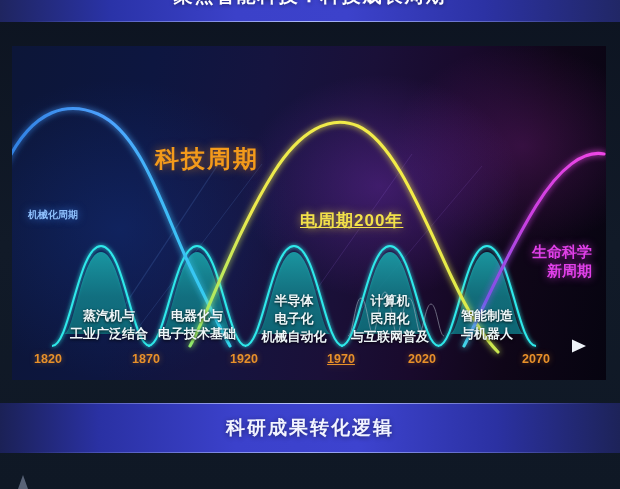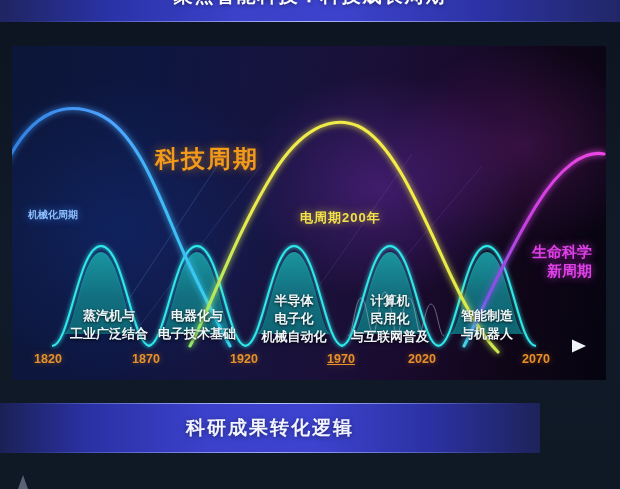--- a/index.html
+++ b/index.html
@@ -57,21 +57,21 @@
     letter-spacing: 2px;
     text-shadow: 0 1px 4px rgba(0,0,0,.45);
     transform: translateY(-1px);
   }
 
   
   .banner-bottom {
     position: absolute;
     left: 0;
     top: 403px;
-    width: 540px;
+    width: 620px;
     height: 50px;
     background:
       linear-gradient(90deg,
         #1b2156 0%,
         #2a31a3 16%,
         #3b41cb 38%,
         #3d43cf 58%,
         #2b31a2 80%,
         #1d2359 100%);
     display: flex;
@@ -148,24 +148,25 @@
     left: 143px;
     top: 98px;
     font-size: 24px;
     color: #f39a1b;
     letter-spacing: 2px;
     text-shadow: 0 0 10px rgba(255,150,20,.55);
   }
   .lbl-elec {
     left: 288px;
     top: 164px;
-    font-size: 13px;
+    font-size: 17px;
     color: #f2e14a;
     letter-spacing: 1px;
     text-shadow: 0 0 9px rgba(240,225,60,.6);
+    text-decoration: underline;
   }
   .lbl-life {
     left: 520px;
     top: 197px;
     font-size: 15px;
     color: #e040e8;
     text-align: right;
     text-shadow: 0 0 9px rgba(225,60,235,.65);
   }
   .lbl-life .ln { display: block; }

